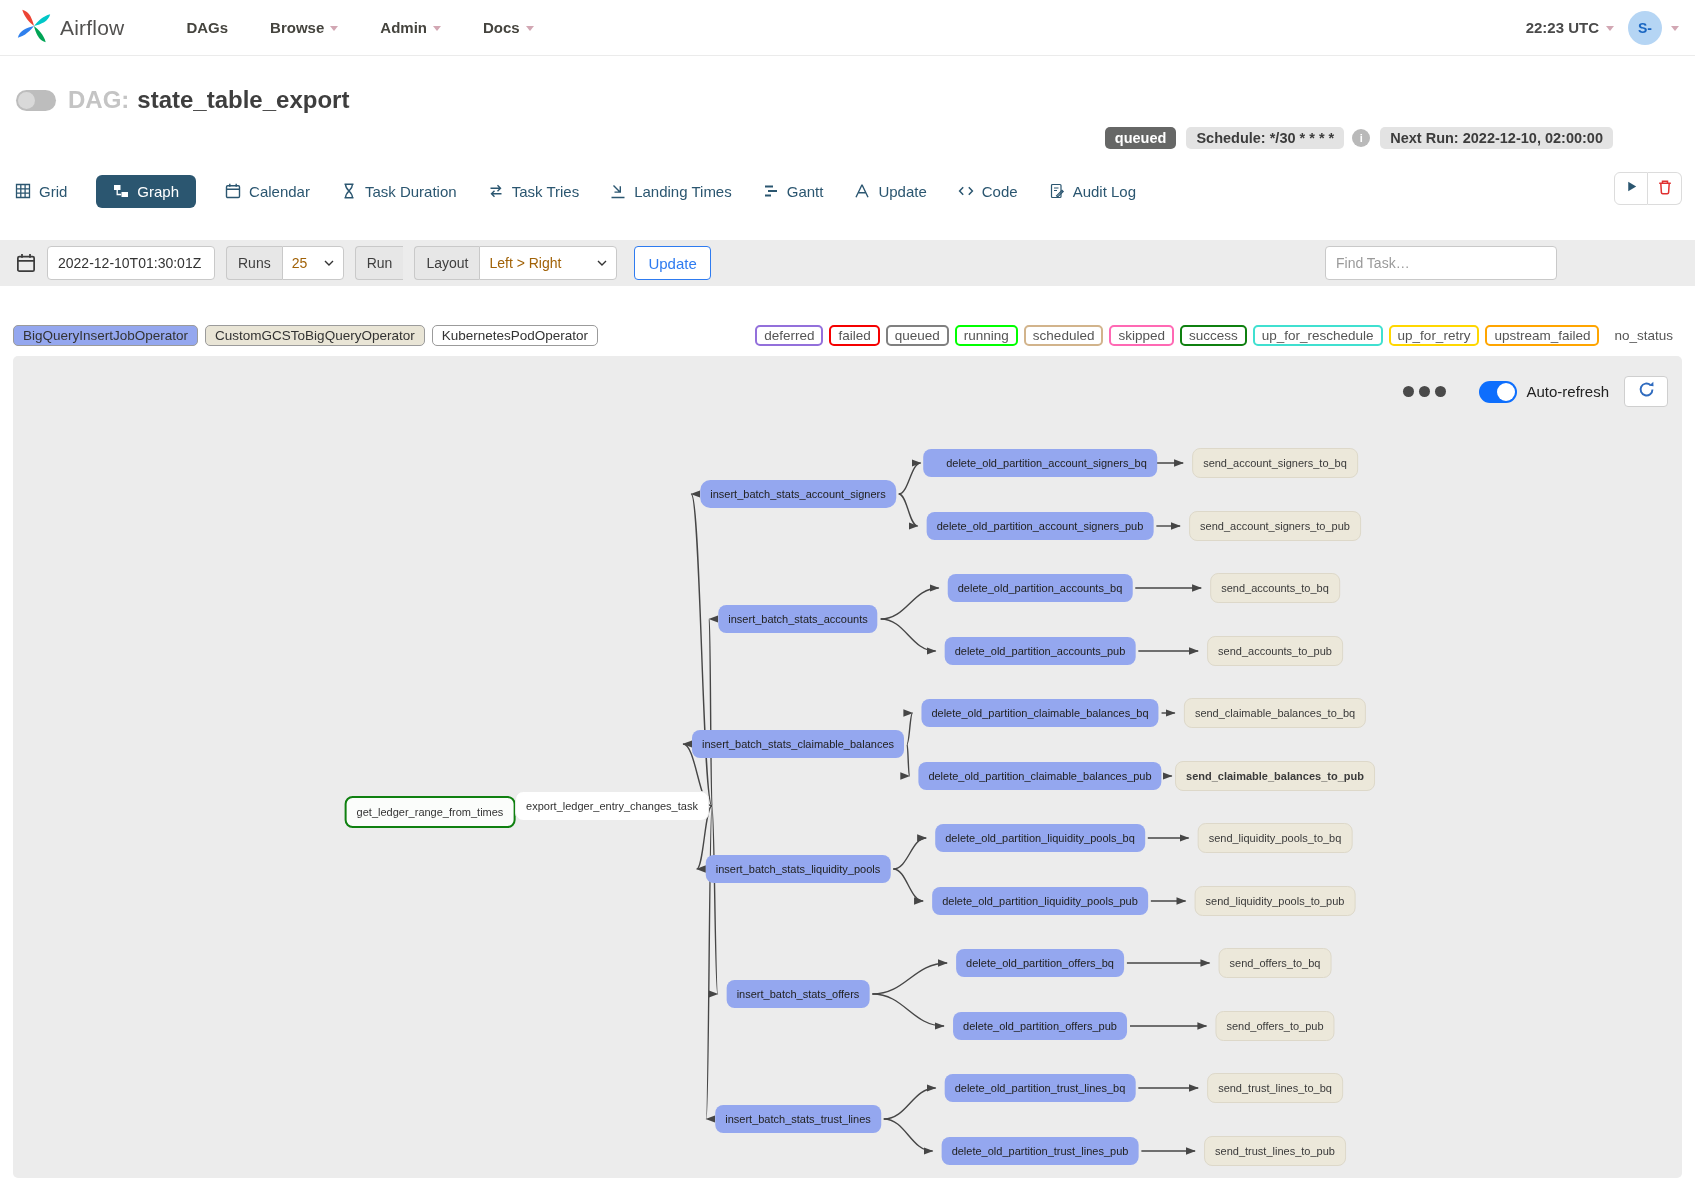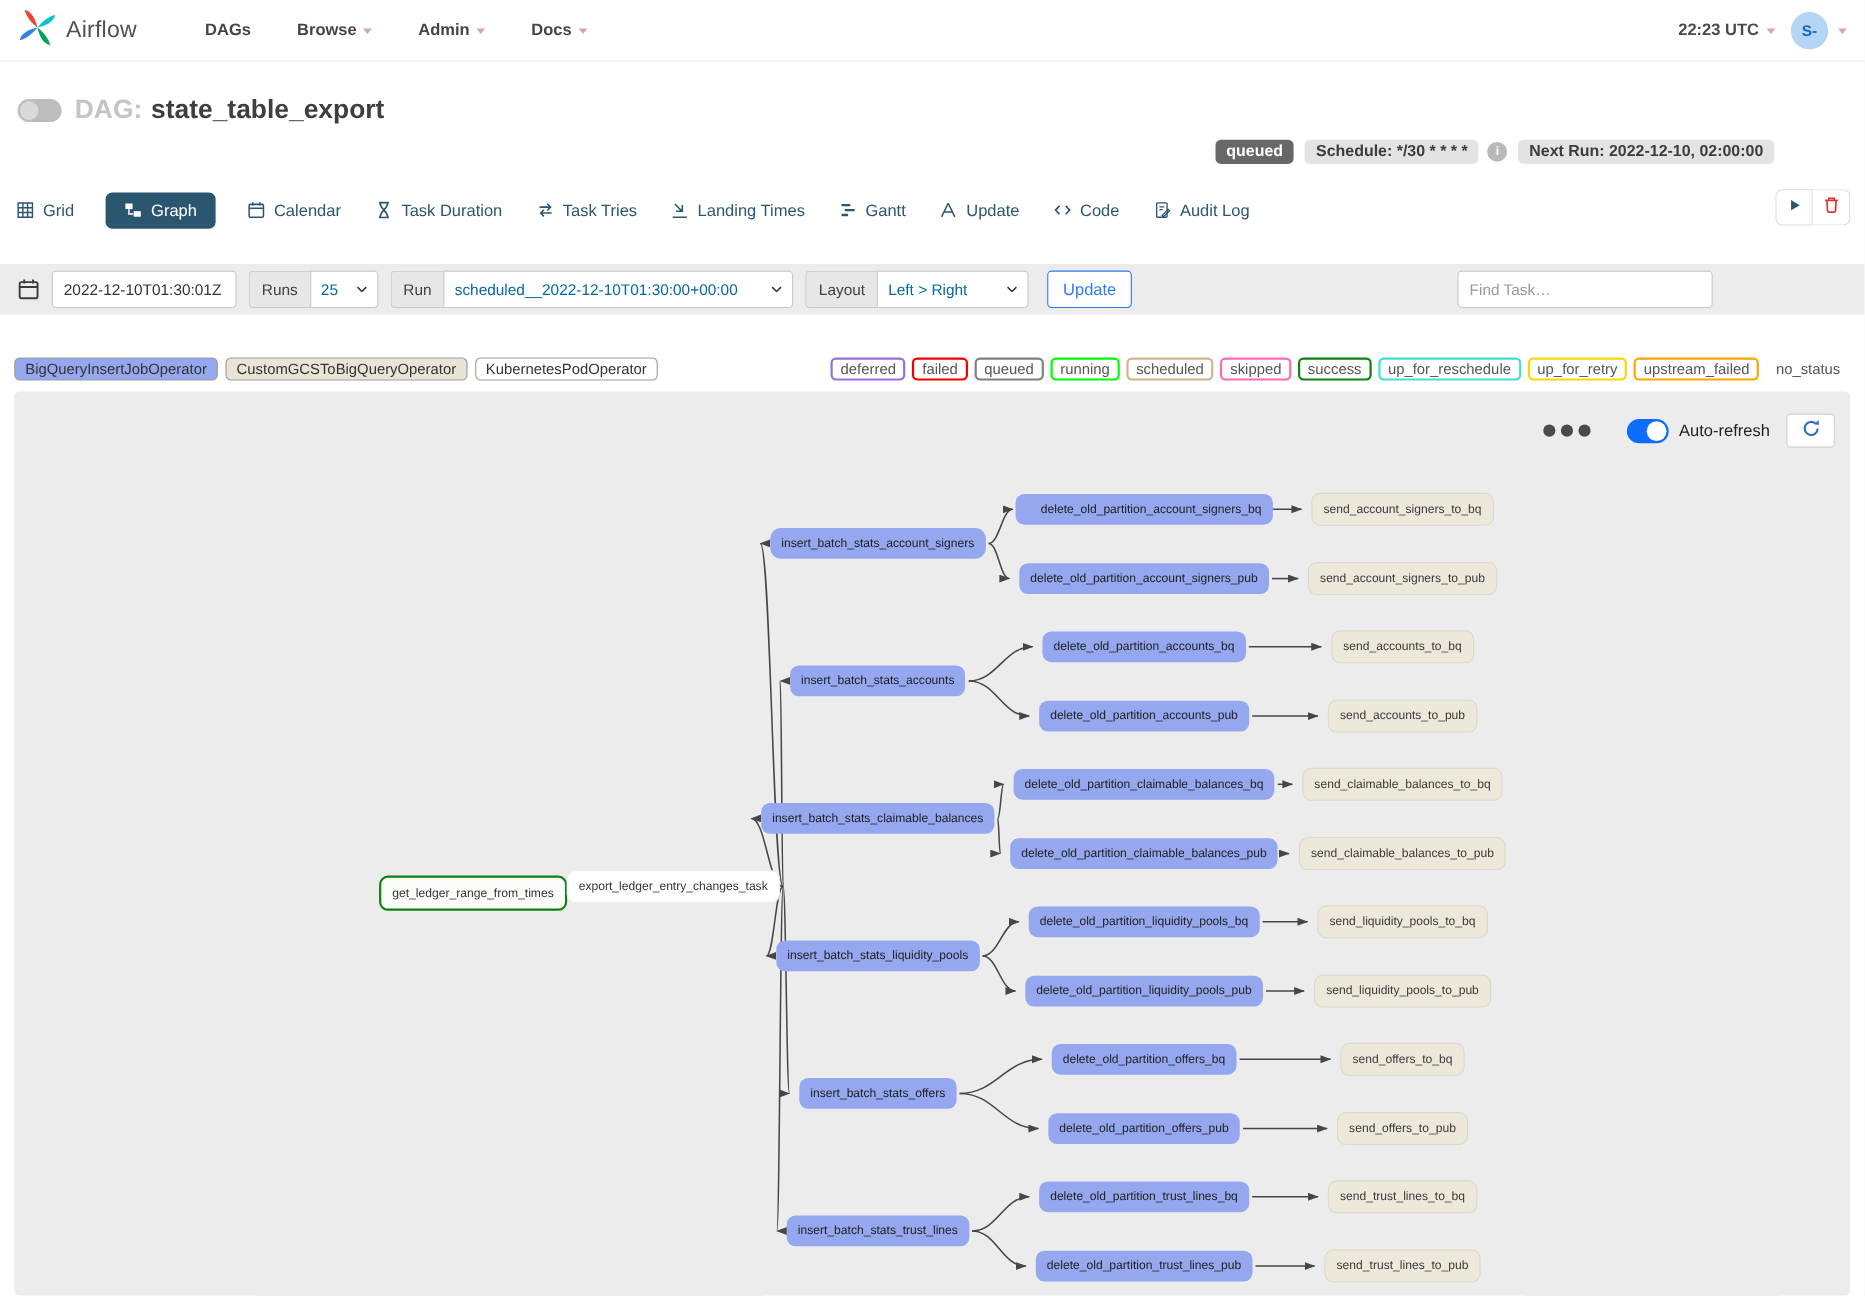--- a/index.html
+++ b/index.html
@@ -65,21 +65,21 @@
   .f-input { height:34px; background:#fff; border:1px solid #c9c9c9; border-radius:4px;
     font-size:14px; color:#333; padding:0 10px;
     font-family:"Liberation Sans","DejaVu Sans",sans-serif; }
   .date-input { width:168px; }
   .group { display:flex; align-items:stretch; height:34px; }
   .group-label { background:#e7e7e7; border:1px solid #c9c9c9; border-right:none;
     border-radius:4px 0 0 4px; display:flex; align-items:center; padding:0 11px;
     font-size:14px; color:#3f3f3f; }
   .select { background:#fff; border:1px solid #c9c9c9; border-radius:0 4px 4px 0;
     display:flex; align-items:center; justify-content:space-between; gap:8px;
-    padding:0 9px; font-size:14px; color:#0369a1; cursor:pointer; }
+    padding:0 9px; font-size:14px; color:#a16207; cursor:pointer; }
   .sel-runs { width:62px; }
   .sel-run { width:318px; }
   .sel-layout { width:138px; }
   .update-btn { height:34px; margin-left:6px; padding:0 13px; background:#fff;
     border:1px solid #2e7bf0; border-radius:4px; color:#2e7bf0; font-size:15px;
     cursor:pointer; font-family:"Liberation Sans","DejaVu Sans",sans-serif; }
   .find-task { margin-left:auto; margin-right:122px; width:232px; }
   .find-task::placeholder { color:#9a9a9a; }
 
   
@@ -295,26 +295,20 @@
     <span class="group-label">Runs</span>
     <div class="select sel-runs">
       <span>25</span>
       <svg width="10" height="6" viewBox="0 0 10 6" fill="none" stroke="#333" stroke-width="1.4">
           <path d="M1,1 L5,5 L9,1"></path>
         </svg>
     </div>
   </div>
   <div class="group">
     <span class="group-label">Run</span>
-    <div class="select sel-run">
-      <span>scheduled__2022-12-10T01:30:00+00:00</span>
-      <svg width="10" height="6" viewBox="0 0 10 6" fill="none" stroke="#333" stroke-width="1.4">
-          <path d="M1,1 L5,5 L9,1"></path>
-        </svg>
-    </div>
   </div>
   <div class="group">
     <span class="group-label">Layout</span>
     <div class="select sel-layout">
       <span>Left &gt; Right</span>
       <svg width="10" height="6" viewBox="0 0 10 6" fill="none" stroke="#333" stroke-width="1.4">
           <path d="M1,1 L5,5 L9,1"></path>
         </svg>
     </div>
   </div>
@@ -422,21 +416,21 @@
       <div class="node op-bq" style="left: 1027px; top: 545px;">delete_old_partition_liquidity_pools_pub</div>
       <div class="node op-bq" style="left: 1027px; top: 607px;">delete_old_partition_offers_bq</div>
       <div class="node op-bq" style="left: 1027px; top: 670px;">delete_old_partition_offers_pub</div>
       <div class="node op-bq" style="left: 1027px; top: 732px;">delete_old_partition_trust_lines_bq</div>
       <div class="node op-bq" style="left: 1027px; top: 795px;">delete_old_partition_trust_lines_pub</div>
       <div class="node op-gcs" style="left: 1262px; top: 107px;">send_account_signers_to_bq</div>
       <div class="node op-gcs" style="left: 1262px; top: 170px;">send_account_signers_to_pub</div>
       <div class="node op-gcs" style="left: 1262px; top: 232px;">send_accounts_to_bq</div>
       <div class="node op-gcs" style="left: 1262px; top: 295px;">send_accounts_to_pub</div>
       <div class="node op-gcs" style="left: 1262px; top: 357px;">send_claimable_balances_to_bq</div>
-      <div class="node op-gcs" style="left: 1262px; top: 420px;">send_claimable_balances_to_pub</div>
+      <div class="node op-gcs" style="left: 1262px; top: 420px; font-weight: bold;">send_claimable_balances_to_pub</div>
       <div class="node op-gcs" style="left: 1262px; top: 482px;">send_liquidity_pools_to_bq</div>
       <div class="node op-gcs" style="left: 1262px; top: 545px;">send_liquidity_pools_to_pub</div>
       <div class="node op-gcs" style="left: 1262px; top: 607px;">send_offers_to_bq</div>
       <div class="node op-gcs" style="left: 1262px; top: 670px;">send_offers_to_pub</div>
       <div class="node op-gcs" style="left: 1262px; top: 732px;">send_trust_lines_to_bq</div>
       <div class="node op-gcs" style="left: 1262px; top: 795px;">send_trust_lines_to_pub</div>
     </div>
 </div>
 
 </body></html>

